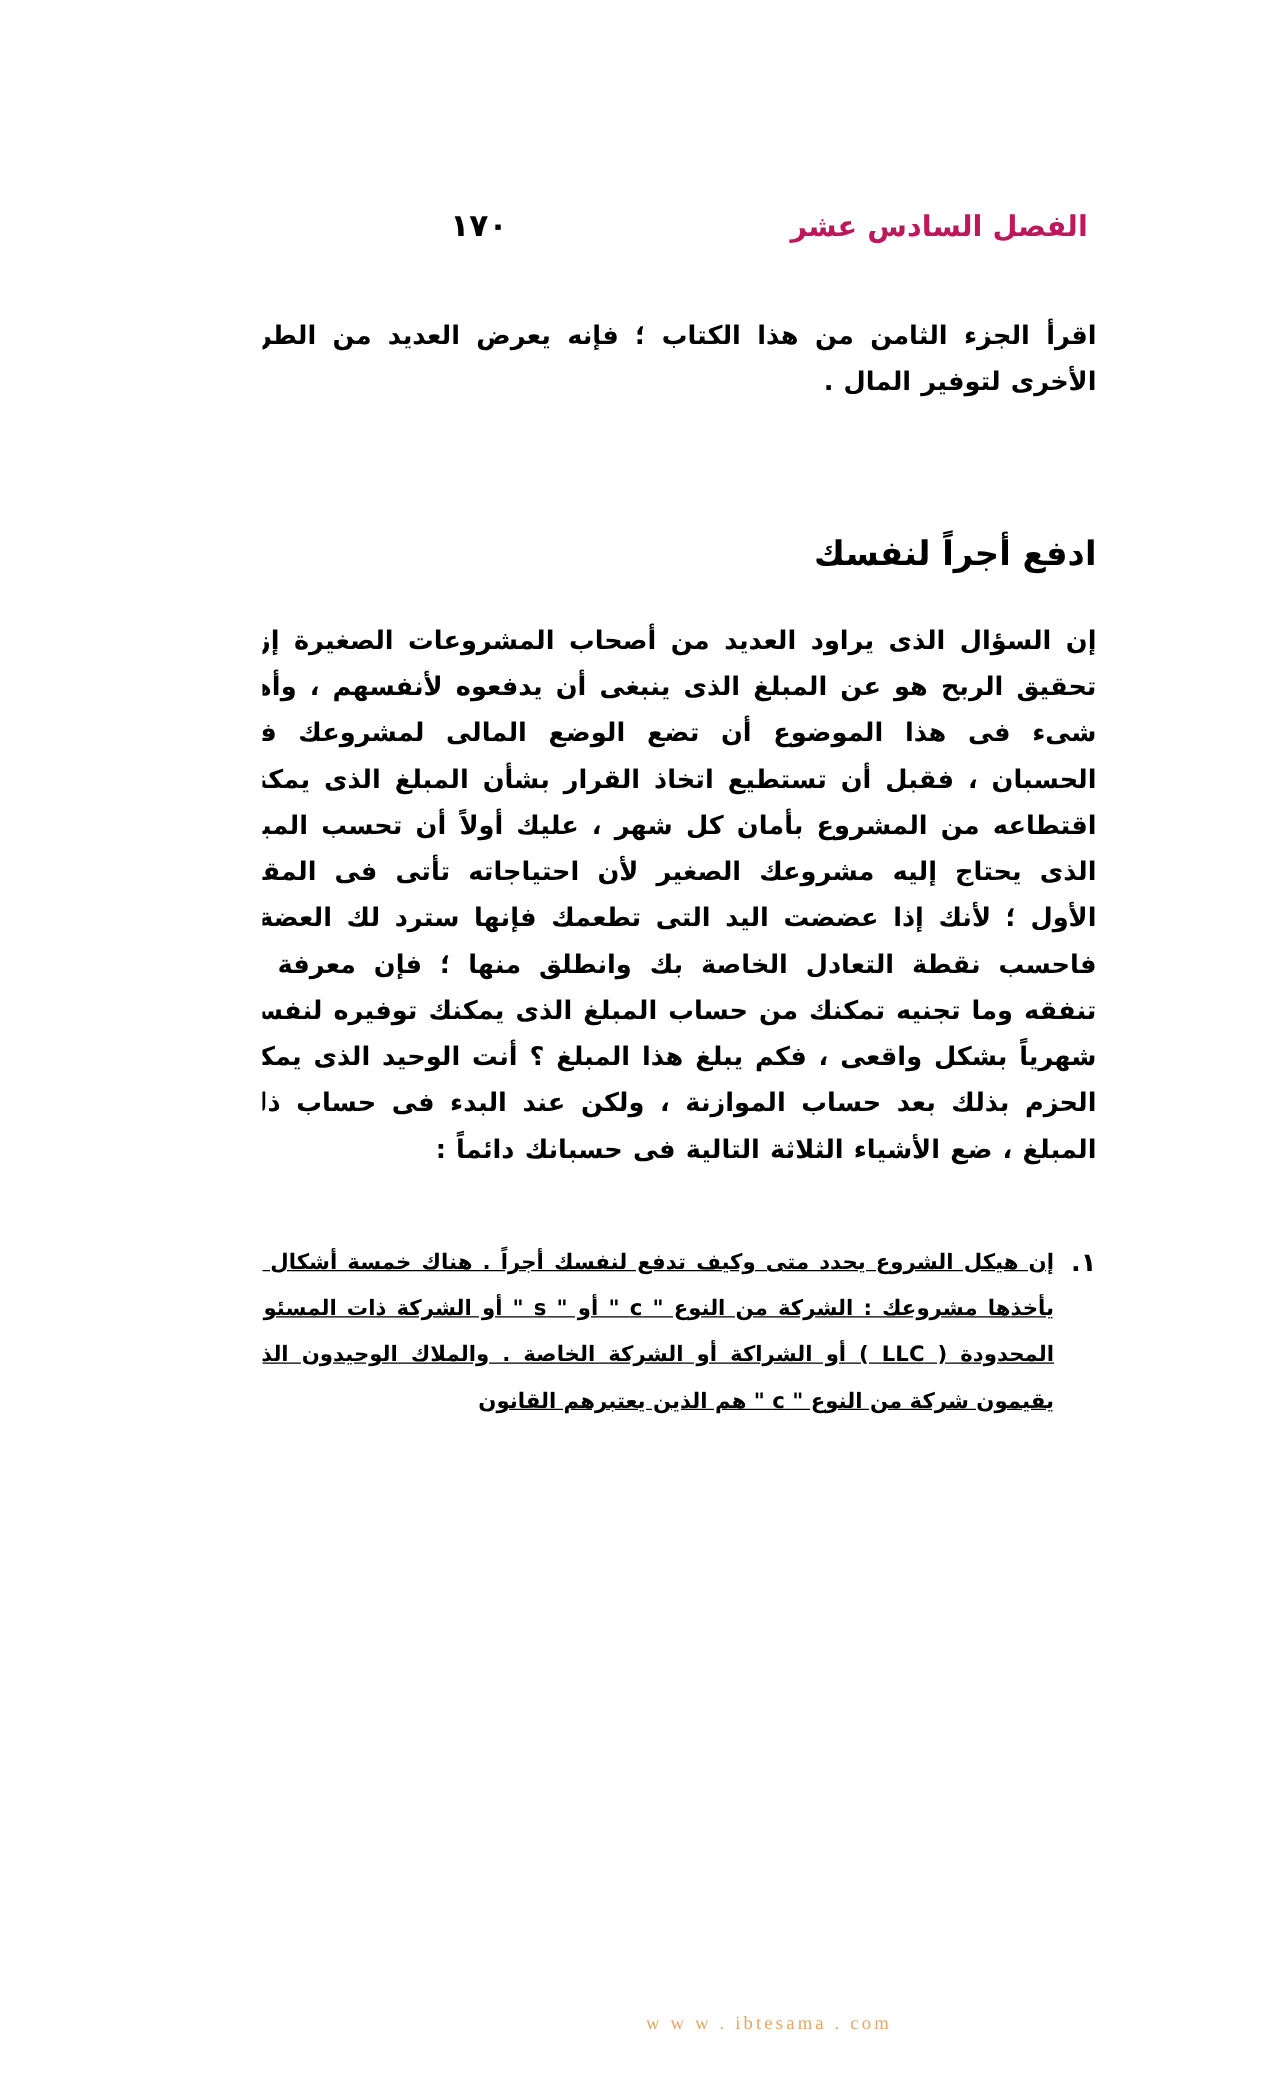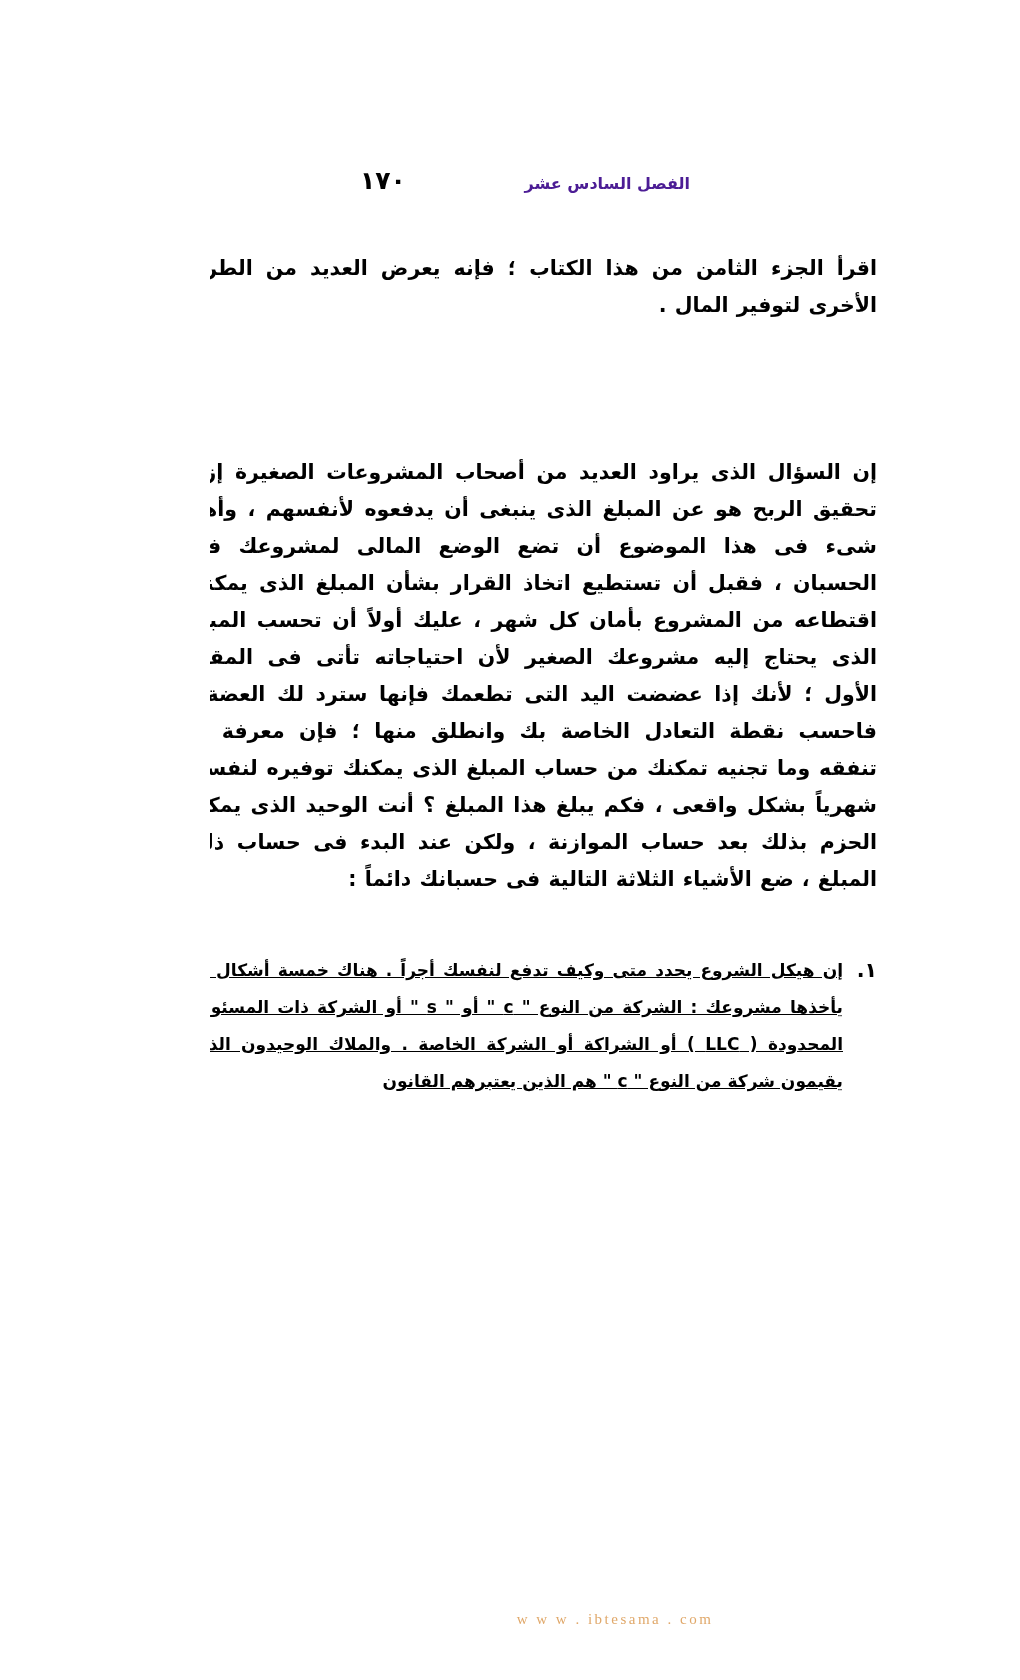--- a/index.html
+++ b/index.html
@@ -31,25 +31,24 @@
     align-items: baseline;
   }
   .folio {
     font-size: 25px;
     font-weight: bold;
     letter-spacing: 0.5px;
     line-height: 1;
     color: #000;
   }
   .chapter-title {
-    font-size: 16px;
+    font-size: 23px;
     font-weight: bold;
     line-height: 1;
-    color: #4c1d95;
-    margin-right: 180px;
+    color: #be185d;
   }
 
   
   .body-col {
     position: absolute;
     top: 246px;
     right: 143px;
     width: 690px;
     direction: rtl;
     text-align: justify;
@@ -143,20 +142,21 @@
 
     <div class="gap-sm"></div>
 
     <p class="para">اقرأ الجزء الثامن من هذا الكتاب ؛ فإنه يعرض العديد من الطرق الأخرى لتوفير المال .</p>
 
     <div class="gap-lg"></div>
 
 
     <div class="gap-xl"></div>
 
+    <h2 class="section-heading">ادفع أجراً لنفسك</h2>
 
     <div class="gap-md"></div>
 
     <p class="para">إن السؤال الذى يراود العديد من أصحاب المشروعات الصغيرة إزاء تحقيق الربح هو عن المبلغ الذى ينبغى أن يدفعوه لأنفسهم ، وأهم شىء فى هذا الموضوع أن تضع الوضع المالى لمشروعك فى الحسبان ، فقبل أن تستطيع اتخاذ القرار بشأن المبلغ الذى يمكنك اقتطاعه من المشروع بأمان كل شهر ، عليك أولاً أن تحسب المبلغ الذى يحتاج إليه مشروعك الصغير لأن احتياجاته تأتى فى المقام الأول ؛ لأنك إذا عضضت اليد التى تطعمك فإنها سترد لك العضة . فاحسب نقطة التعادل الخاصة بك وانطلق منها ؛ فإن معرفة ما تنفقه وما تجنيه تمكنك من حساب المبلغ الذى يمكنك توفيره لنفسك شهرياً بشكل واقعى ، فكم يبلغ هذا المبلغ ؟ أنت الوحيد الذى يمكنه الحزم بذلك بعد حساب الموازنة ، ولكن عند البدء فى حساب ذلك المبلغ ، ضع الأشياء الثلاثة التالية فى حسبانك دائماً :</p>
 
     <div class="gap-xl"></div>
 
     <div class="list-block">
       <div class="list-item">
         <span class="list-marker">١.</span>

